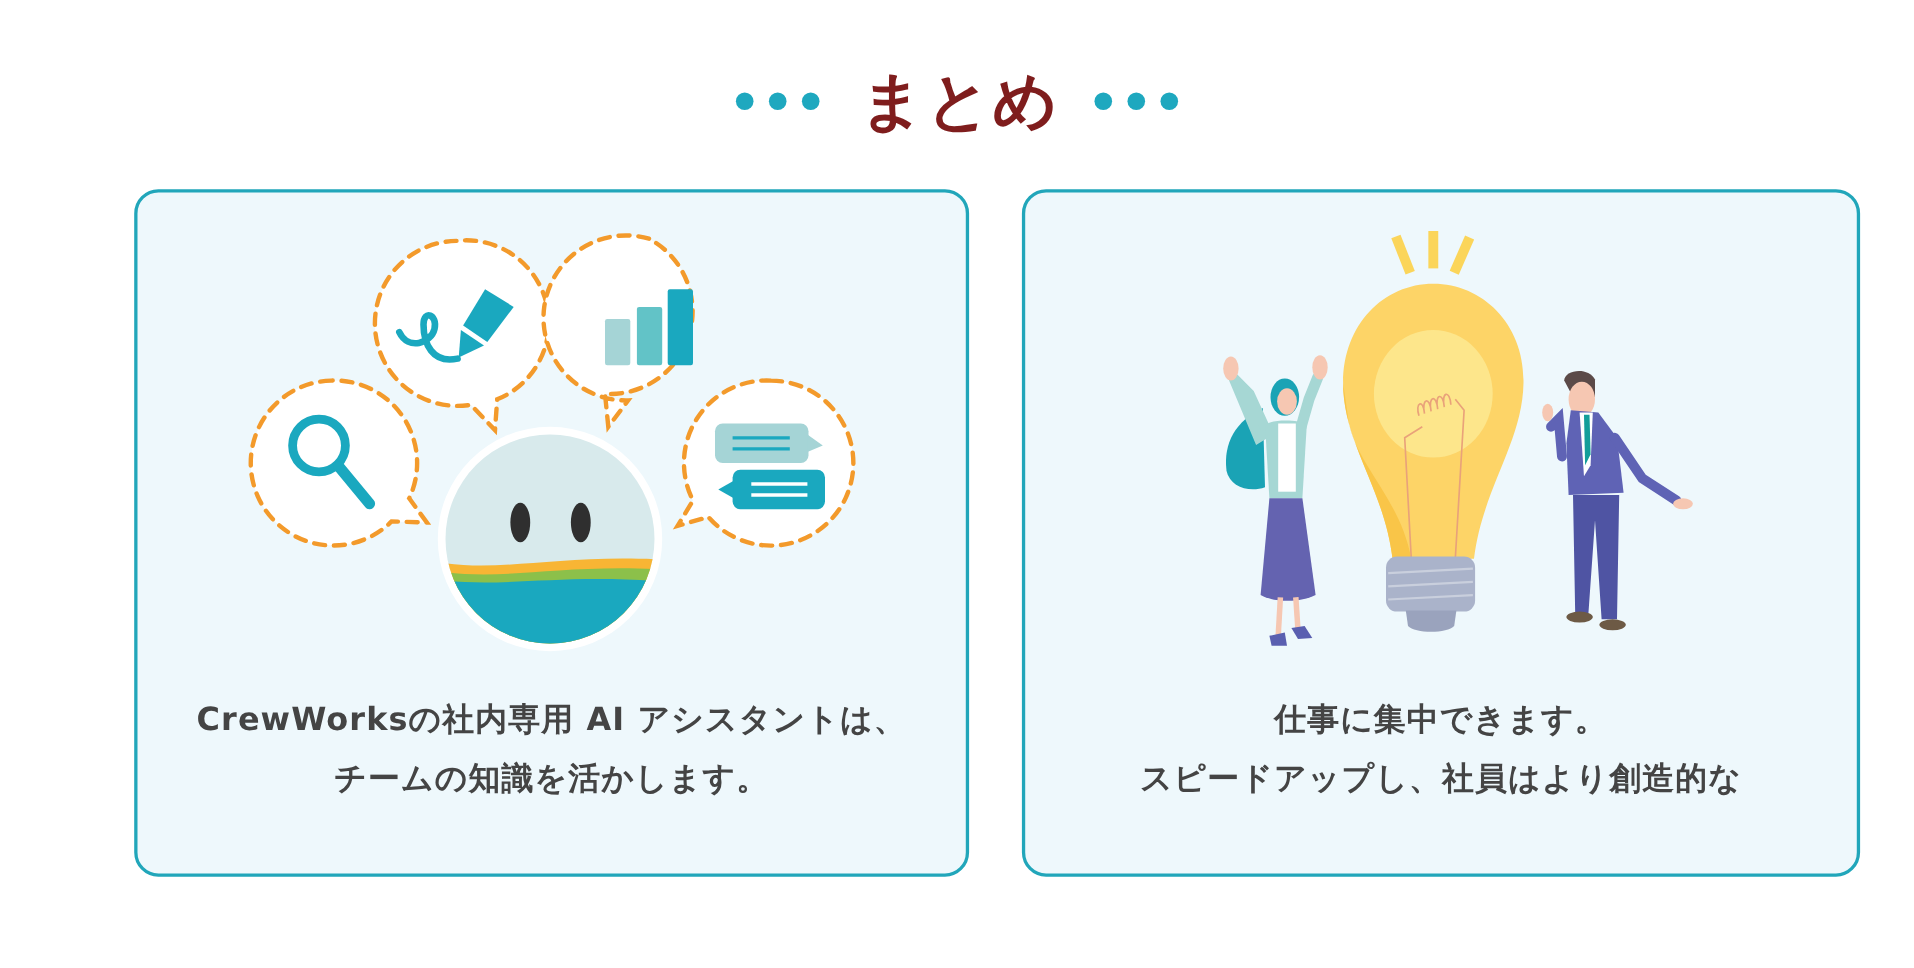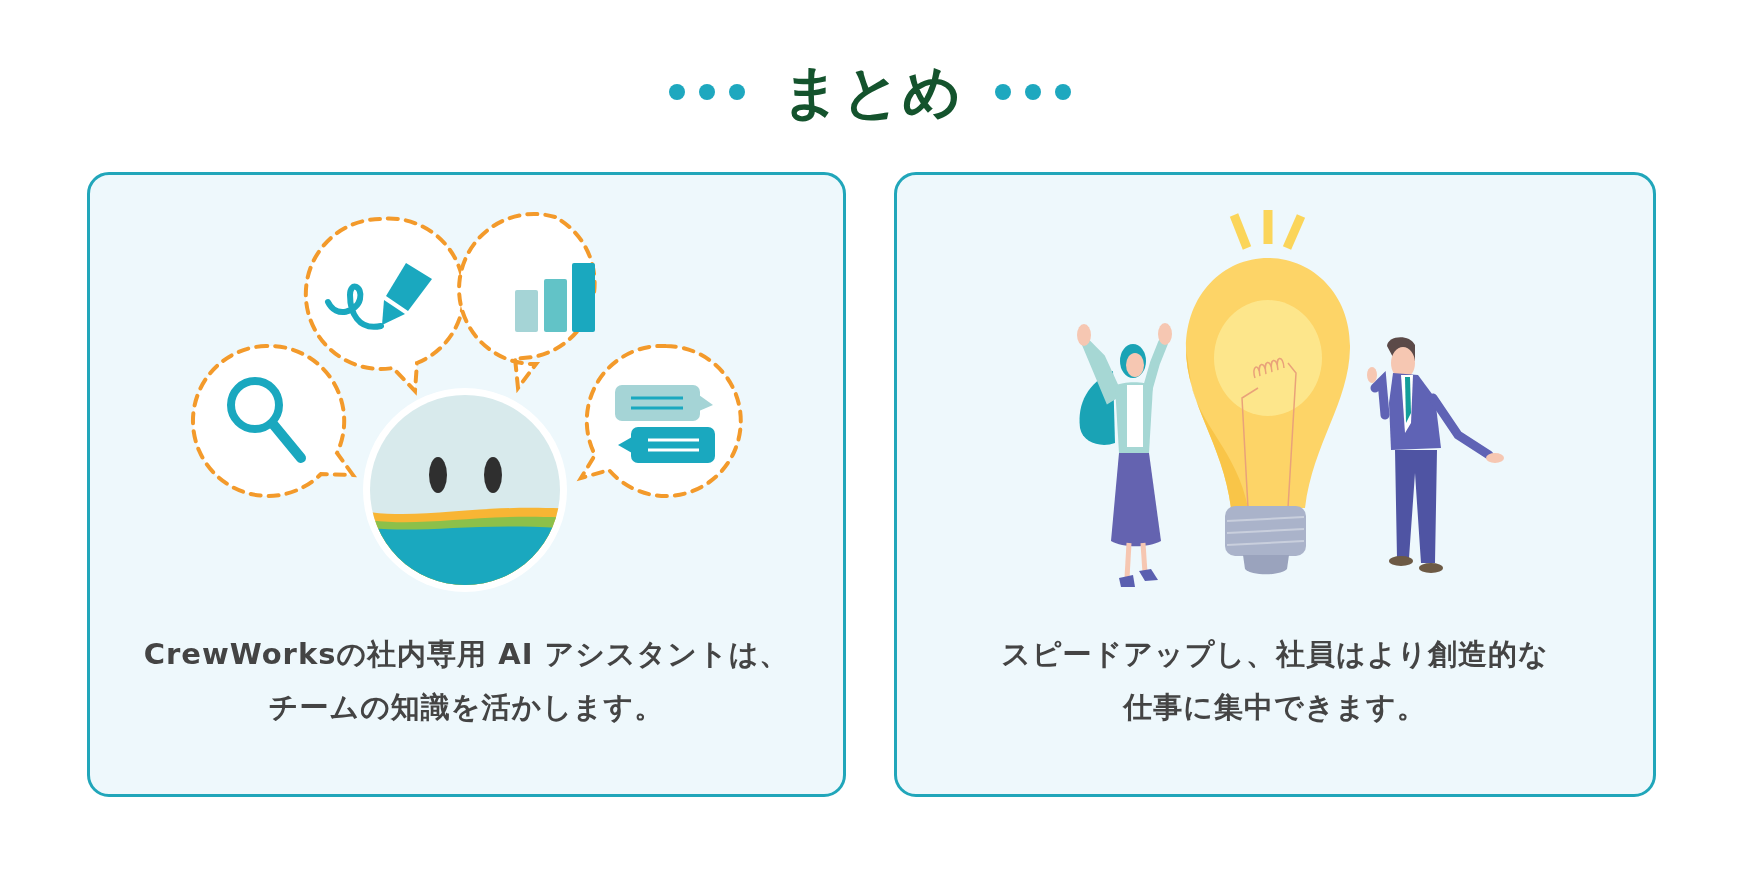--- a/index.html
+++ b/index.html
@@ -7,25 +7,25 @@
     width:1740px; height:880px; background:#ffffff; position:relative; overflow:hidden;
     font-family:"DejaVu Sans","Liberation Sans",sans-serif; color:#3a3a3a;
   }
   .title-row { position:absolute; left:0; top:52px; width:1740px; height:80px; }
   .dots { position:absolute; top:32px; height:18px; display:flex; gap:14px; }
   .dots span { display:block; width:16px; height:16px; border-radius:50%; background:#1ea8bf; }
   .dots.left { left:669px; }
   .dots.right { left:995px; }
   .title {
     position:absolute; left:770px; top:0; width:204px; text-align:center;
-    font-size:58px; font-weight:bold; line-height:80px; color:#14532d; letter-spacing:1px;
+    font-size:58px; font-weight:bold; line-height:80px; color:#7f1d1d; letter-spacing:1px;
   }
   .card {
     position:absolute; top:172px; height:625px; box-sizing:border-box;
-    border:3px solid #21a6ba; border-radius:22px; background:#eef8fc;
+    border:3px solid #21a6ba; border-radius:22px; background:#eef8fc;margin-left:35px;
   }
   .card.left { left:87px; width:759px; }
   .card.right { left:894px; width:762px; }
   .card svg.illus { position:absolute; left:0; top:0; }
   .card .desc {
     position:absolute; left:0; right:0; top:453px; text-align:center;
     font-size:29px; font-weight:bold; line-height:53px; color:#444444; letter-spacing:1px;
   }
   .card .desc div { white-space:nowrap; }
 </style>
@@ -159,16 +159,16 @@
       <polygon points="1398,372 1410,372 1408,420 1402,430" fill="#ffffff"></polygon>
       <polygon points="1402,374 1407,374 1408,410 1403,420" fill="#139e9a"></polygon>
       <path d="M1430 395 L1455 432 L1486 452" fill="none" stroke="#5f63b5" stroke-width="9" stroke-linecap="round"></path>
       <ellipse cx="1492" cy="455" rx="9" ry="5" fill="#f6c7b2"></ellipse>
       <path d="M1392 447 L1434 447 L1432 560 L1418 560 L1412 470 L1406 555 L1394 555 Z" fill="#4f54a3"></path>
       <ellipse cx="1398" cy="558" rx="12" ry="5" fill="#6d5a45"></ellipse>
       <ellipse cx="1428" cy="565" rx="12" ry="5" fill="#6d5a45"></ellipse>
     </g>
   </svg>
   <div class="desc">
+    <div>仕事に集中できます。</div>
     <div>スピードアップし、社員はより創造的な</div>
-    <div>仕事に集中できます。</div>
   </div>
 </div>
 
 </body></html>

